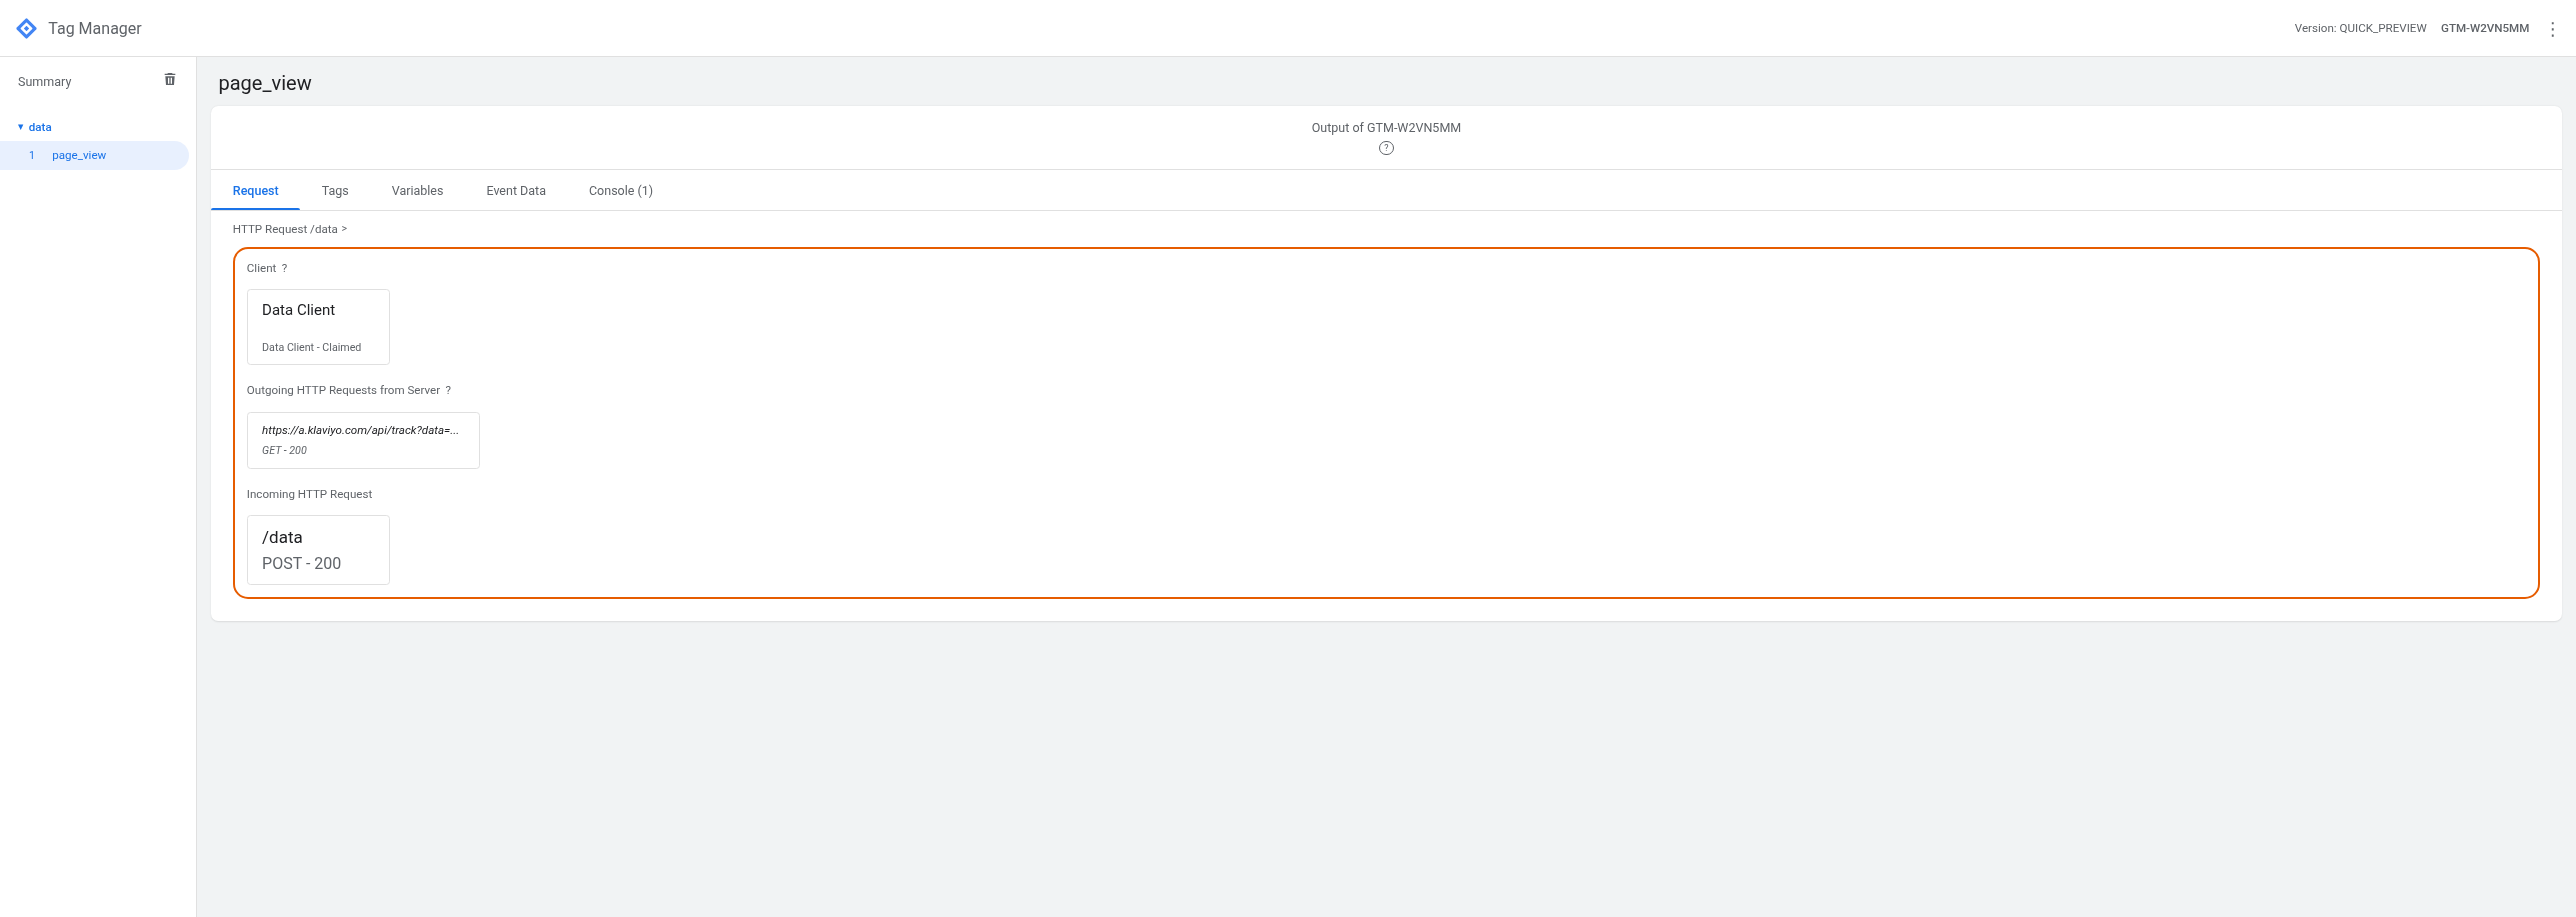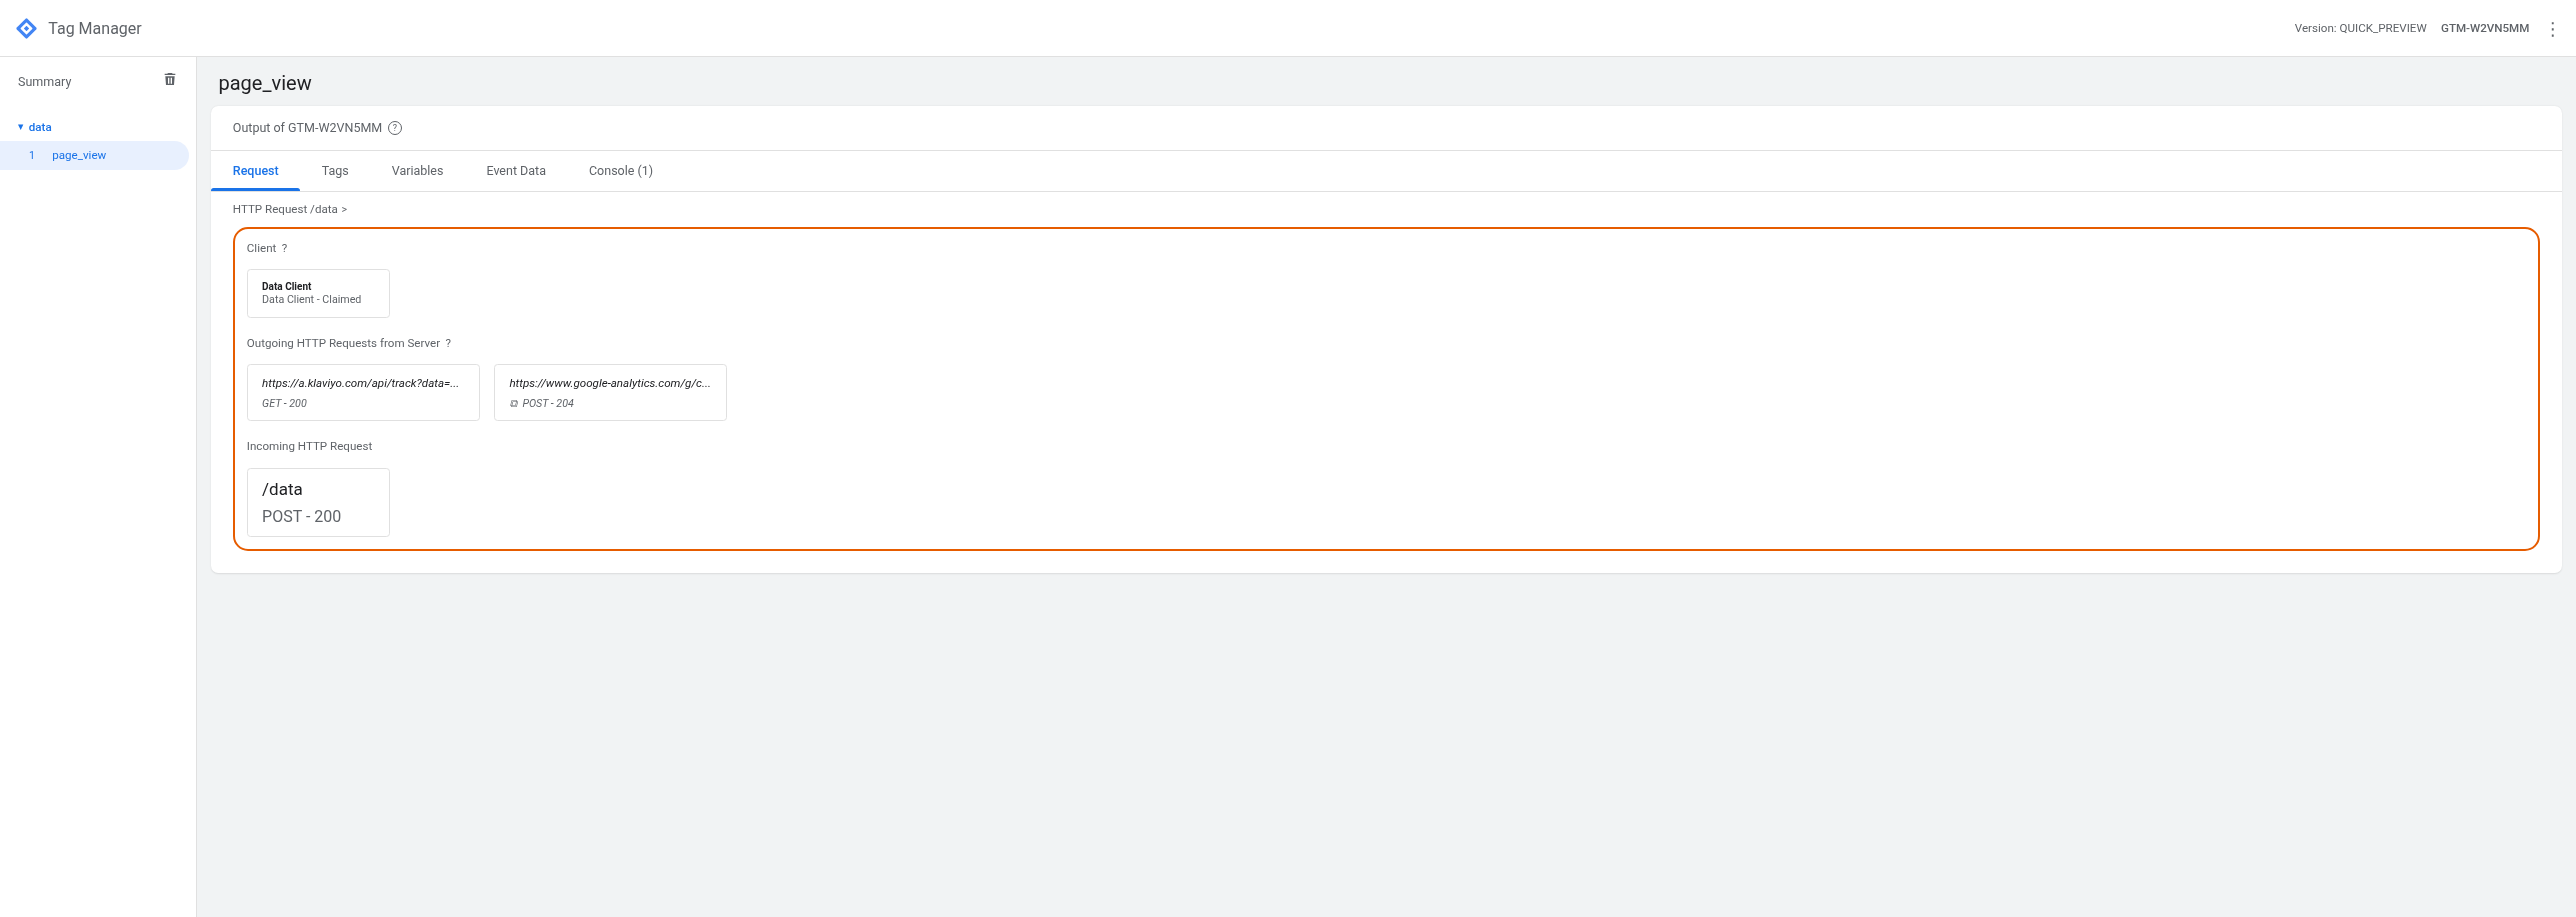--- a/index.html
+++ b/index.html
@@ -131,20 +131,21 @@
       box-shadow: 0 0.9px 1.8px rgba(0,0,0,0.1);
     }
     .card-header {
       padding: 14.3px 21.5px;
       font-size: 12.5px;
       color: #5f6368;
       display: flex;
       align-items: center;
       gap: 5.4px;
       border-bottom: 0.9px solid #e0e0e0;
+      flex-direction: column;
     }
     .card-header .help-icon {
       width: 14.3px;
       height: 14.3px;
       border-radius: 50%;
       border: 0.9px solid #5f6368;
       display: inline-flex;
       align-items: center;
       justify-content: center;
       font-size: 9px;
@@ -214,24 +215,24 @@
       display: inline-block;
       border: 0.9px solid #e0e0e0;
       border-radius: 3.6px;
       padding: 10.7px 14.3px;
       min-width: 143px;
       cursor: pointer;
       background: #fff;
       margin-bottom: 18px;
     }
     .client-box-title {
-      font-size: 10px;
-      font-weight: 700;
-      color: #202124;
-      margin-bottom: 1px;
+      font-size: 15px;
+      font-weight: 400;
+      color: #202124;
+      margin-bottom: 22px;
     }
     .client-box-subtitle {
       font-size: 10.7px;
       color: #5f6368;
     }
 
     
     .requests-grid {
       display: flex;
       gap: 14.3px;
@@ -372,27 +373,20 @@
           <span>Outgoing HTTP Requests from Server</span>
           <span class="help-icon">?</span>
         </div>
         <div class="requests-grid">
           <div class="request-box">
             <div class="request-url">https://a.klaviyo.com/api/track?data=...</div>
             <div class="request-method">
               <span>GET - 200</span>
             </div>
           </div>
-          <div class="request-box">
-            <div class="request-url">https://www.google-analytics.com/g/c...</div>
-            <div class="request-method">
-              <span class="copy-icon">⧉</span>
-              <span>POST - 204</span>
-            </div>
-          </div>
         </div>
 
         
         <div class="section-label">
           <span>Incoming HTTP Request</span>
         </div>
         <div class="incoming-box">
           <div class="incoming-path">/data</div>
           <div class="incoming-method">POST - 200</div>
         </div>

